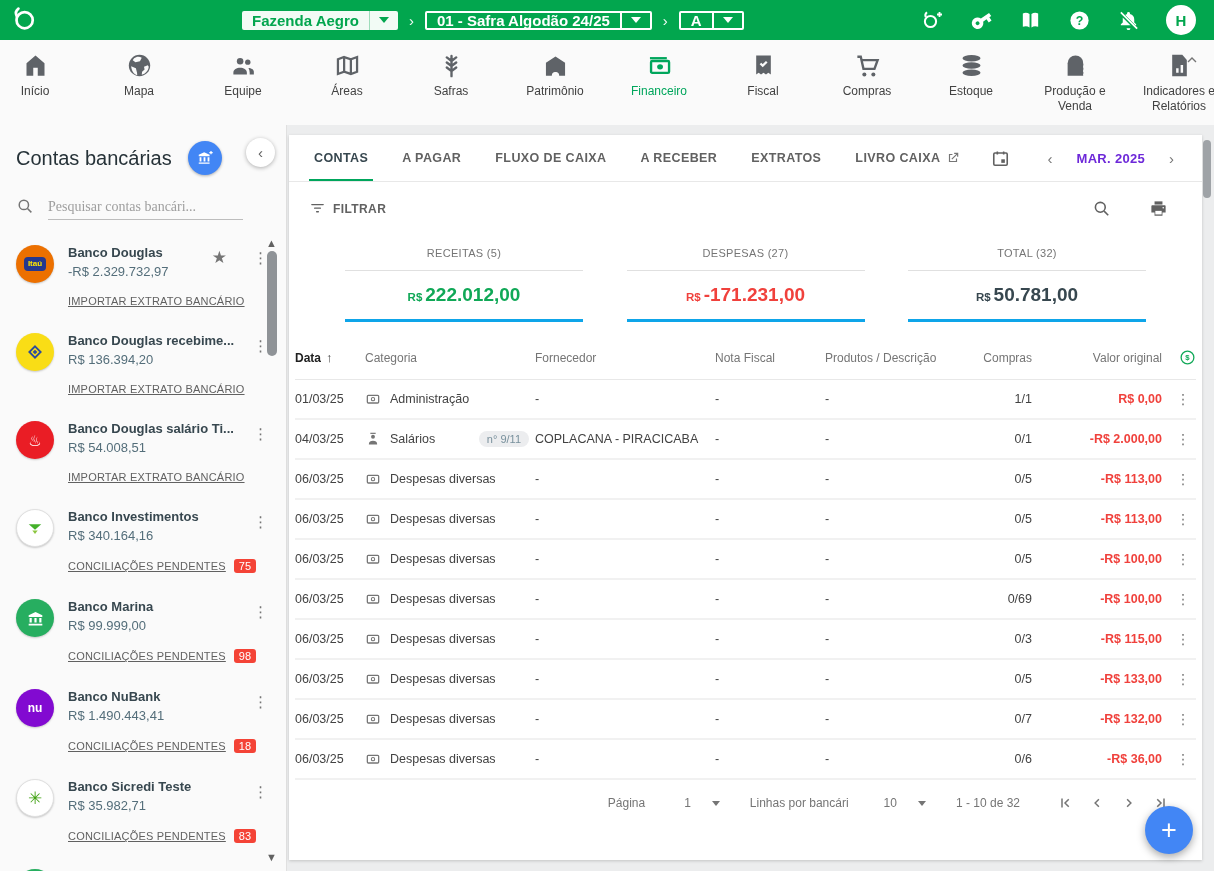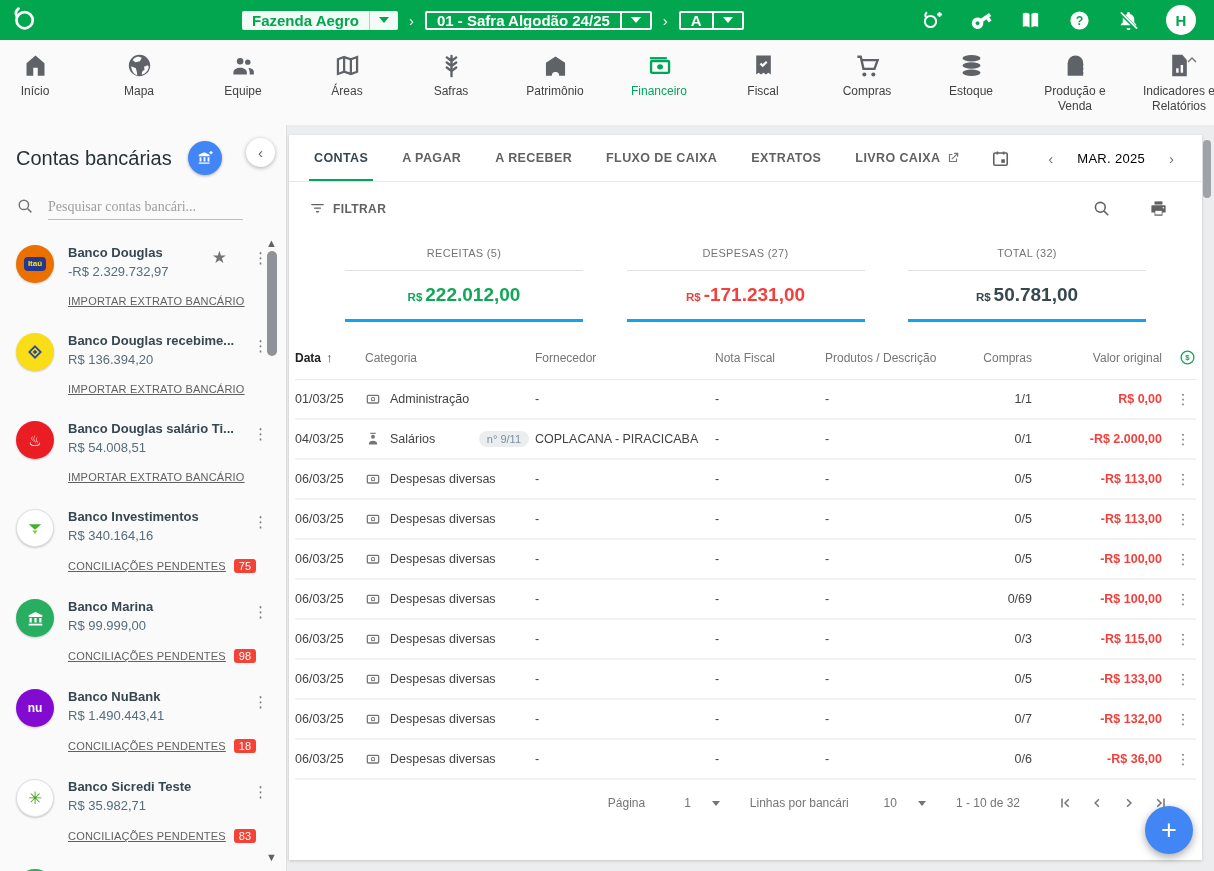--- a/index.html
+++ b/index.html
@@ -65,21 +65,21 @@
   .collapse-btn{position:absolute;left:246px;top:13px;width:29px;height:29px;background:#fff;border-radius:50%;box-shadow:0 1px 4px rgba(0,0,0,.3);display:flex;align-items:center;justify-content:center;color:#616161;font-size:15px;cursor:pointer;z-index:6}
 
   
   .main{flex:1;margin:10px 12px 11px 2px;background:#fff;box-shadow:0 1px 3px rgba(0,0,0,.18);display:flex;flex-direction:column;position:relative}
   .tabs-bar{display:flex;align-items:center;height:47px;border-bottom:1px solid #E8E8E8;padding:0 8px}
   .tab{padding:0 17px;height:100%;display:flex;align-items:center;gap:6px;font-size:12.5px;font-weight:bold;color:#616161;letter-spacing:.4px;position:relative;cursor:pointer;white-space:nowrap}
   .tab.active{color:#37474F}
   .tab.active::after{content:"";position:absolute;bottom:0;left:12px;right:12px;height:2px;background:var(--accent-green,#00A65C)}
   .period-nav{margin-left:auto;display:flex;align-items:center;gap:20px;padding-right:16px}
   .period-nav .pchev{color:#757575;font-size:15px;cursor:pointer;padding:0 4px}
-  .period-label{font-size:13px;font-weight:normal;color:#000000;letter-spacing:.3px}
+  .period-label{font-size:13px;font-weight:bold;color:#6d28d9;letter-spacing:.3px}
   .cal-btn{display:flex;cursor:pointer;margin-right:14px}
 
   .filter-row{display:flex;align-items:center;height:53px;padding:0 20px;color:#616161}
   .filter-btn{display:flex;align-items:center;gap:7px;font-size:12px;font-weight:bold;letter-spacing:.4px;cursor:pointer}
   .fr-icons{margin-left:auto;display:flex;align-items:center;gap:38px;padding-right:14px}
   .fr-icons .fri{cursor:pointer;display:flex;color:#616161}
 
   .summary{display:flex;justify-content:space-between;padding:12px 56px 14px 56px}
   .sum-col{width:238px;text-align:center}
   .sum-label{font-size:11px;color:#757575;letter-spacing:.3px;margin-bottom:11px}
@@ -456,24 +456,24 @@
   <main class="main">
     <div class="tabs-bar">
       <div id="tabs" style="display:flex;height:100%">
   <div class="tab active">
     <span>CONTAS</span>
   </div>
   <div class="tab">
     <span>A PAGAR</span>
   </div>
   <div class="tab">
+    <span>FLUXO DE CAIXA</span>
+  </div>
+  <div class="tab">
     <span>A RECEBER</span>
-  </div>
-  <div class="tab">
-    <span>FLUXO DE CAIXA</span>
   </div>
   <div class="tab">
     <span>EXTRATOS</span>
   </div>
   <div class="tab">
     <span>LIVRO CAIXA</span>
             <svg viewBox="0 0 24 24" width="14" height="14">
               <path fill="#757575" d="M14 3h7v7h-2V6.4l-8.3 8.3-1.4-1.4L17.6 5H14zM5 5h6v2H7v10h10v-4h2v6H5z"></path>
             </svg>
   </div>

